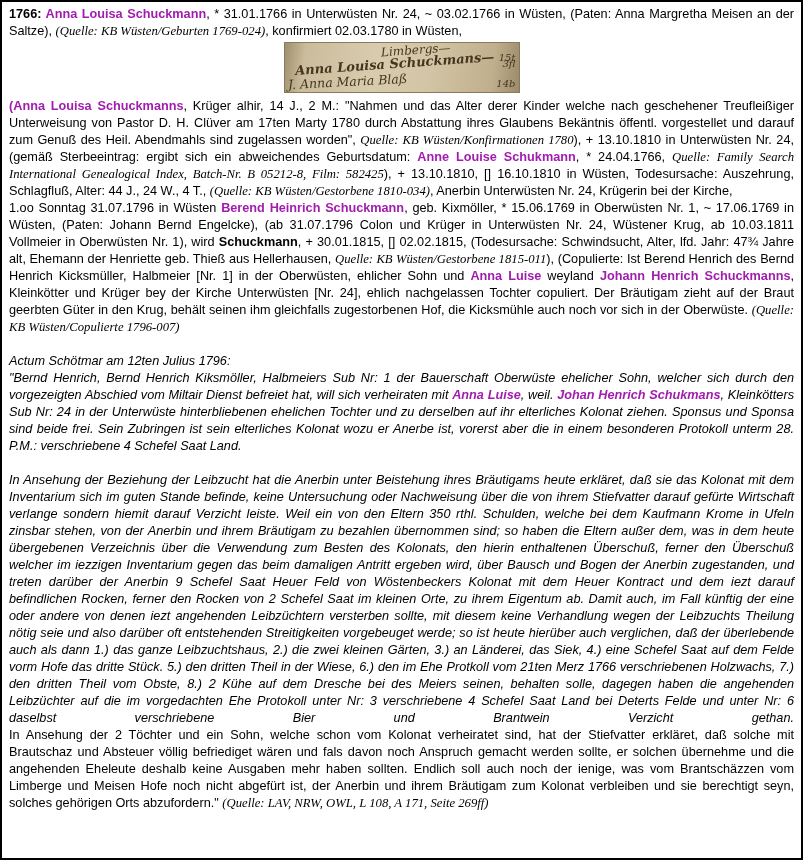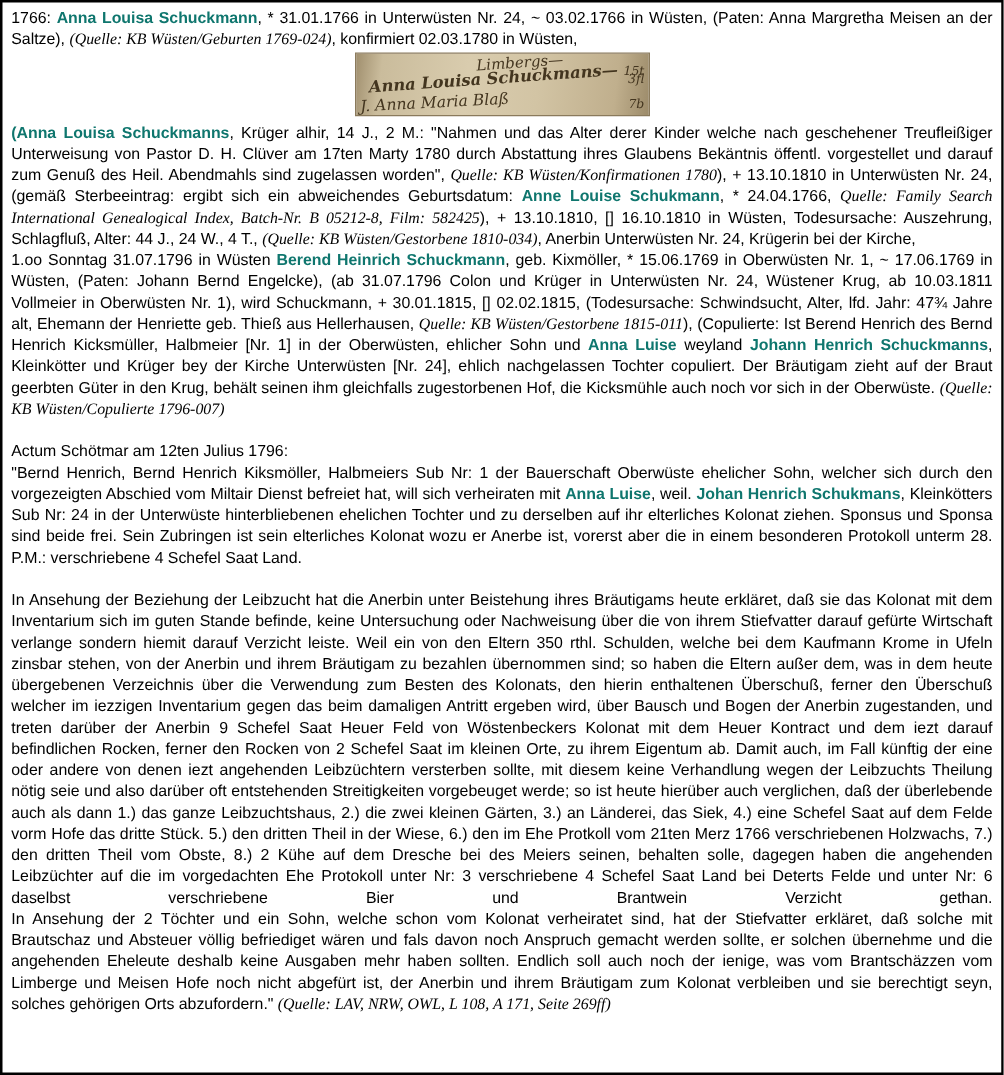--- a/index.html
+++ b/index.html
@@ -3,24 +3,24 @@
 <meta charset="utf-8">
 <style>
   html,body{margin:0;padding:0;background:#fff;}
   .page{
     box-sizing:border-box;width:803px;height:860px;background:#ffffff;
     border:2px solid #000;padding:4px 7px 0 7px;overflow:hidden;
     font-family:"Liberation Sans","DejaVu Sans",sans-serif;
     font-size:12.7px;line-height:17px;color:#000;
   }
   p{margin:0;text-align:justify;}
-  .gap{margin-top:17px;}
+  .gap{margin-top:17px;font-style:italic;}
   .force-last{text-align-last:justify;}
-  .seg-green{color:#0f766e;font-weight:700;}
-  .seg-bold{font-weight:400;}
+  .seg-green{color:#a21caf;font-weight:700;}
+  .seg-bold{font-weight:700;}
   .seg-italic{font-style:italic;font-family:Liberation Serif, serif;}
   .scan-row{text-align:center;height:53px;margin:2px 0 3px;}
   .scan{
     position:relative;display:inline-block;width:236px;height:51px;overflow:hidden;
     vertical-align:top;border:1px solid #8a7a5c;box-sizing:border-box;
     background:linear-gradient(97deg,#a08f6e 0%,#cabc9c 9%,#d9ccae 38%,#d2c4a4 62%,#c0af8d 88%,#9c8b6a 100%);
   }
   .hw{
     position:absolute;font-family:"DejaVu Serif",serif;font-style:italic;
     color:#43351f;white-space:nowrap;
@@ -40,21 +40,21 @@
 
   <p><span class="seg-bold">1766: </span><span class="seg-green">Anna Louisa Schuckmann</span><span>, * 31.01.1766 in Unterwüsten Nr. 24, ~ 03.02.1766 in Wüsten, (Paten: Anna Margretha Meisen an der Saltze), </span><span class="seg-italic">(Quelle: KB Wüsten/Geburten 1769-024)</span><span>, konfirmiert 02.03.1780 in Wüsten,</span></p>
 
   <div class="scan-row">
     <div class="scan">
       <span class="hw hw1">Limbergs—</span>
       <span class="hw hw2">Anna Louisa Schuckmans—</span>
       <span class="hw hw3">J. Anna Maria Blaß</span>
       <span class="hw hwr hwr1">15t</span>
       <span class="hw hwr hwr2">3fl</span>
-      <span class="hw hwr hwr3">7b</span>
+      <span class="hw hwr hwr3">14b</span>
     </div>
   </div>
 
   <p><span class="seg-green">(Anna Louisa Schuckmanns</span><span>, Krüger alhir, 14 J., 2 M.: "Nahmen und das Alter derer Kinder welche nach geschehener Treufleißiger Unterweisung von Pastor D. H. Clüver am 17ten Marty 1780 durch Abstattung ihres Glaubens Bekäntnis öffentl. vorgestellet und darauf zum Genuß des Heil. Abendmahls sind zugelassen worden", </span><span class="seg-italic">Quelle: KB Wüsten/Konfirmationen 1780</span><span>), + 13.10.1810 in Unterwüsten Nr. 24, (gemäß Sterbeeintrag: ergibt sich ein abweichendes Geburtsdatum: </span><span class="seg-green">Anne Louise Schukmann</span><span>, * 24.04.1766, </span><span class="seg-italic">Quelle: Family Search International Genealogical Index, Batch-Nr. B 05212-8, Film: 582425</span><span>), + 13.10.1810, [] 16.10.1810 in Wüsten, Todesursache: Auszehrung, Schlagfluß, Alter: 44 J., 24 W., 4 T., </span><span class="seg-italic">(Quelle: KB Wüsten/Gestorbene 1810-034)</span><span>, Anerbin Unterwüsten Nr. 24, Krügerin bei der Kirche,</span><br><span>1.oo Sonntag 31.07.1796 in Wüsten </span><span class="seg-green">Berend Heinrich Schuckmann</span><span>, geb. Kixmöller, * 15.06.1769 in Oberwüsten Nr. 1, ~ 17.06.1769 in Wüsten, (Paten: Johann Bernd Engelcke), (ab 31.07.1796 Colon und Krüger in Unterwüsten Nr. 24, Wüstener Krug, ab 10.03.1811 Vollmeier in Oberwüsten Nr. 1),  wird </span><span class="seg-bold">Schuckmann</span><span>, + 30.01.1815, [] 02.02.1815, (Todesursache: Schwindsucht, Alter, lfd. Jahr: 47¾ Jahre alt,  Ehemann der Henriette geb. Thieß aus Hellerhausen, </span><span class="seg-italic">Quelle: KB Wüsten/Gestorbene 1815-011</span><span>), (Copulierte: Ist Berend Henrich des Bernd Henrich Kicksmüller, Halbmeier [Nr. 1] in der Oberwüsten, ehlicher Sohn und </span><span class="seg-green">Anna Luise</span><span> weyland </span><span class="seg-green">Johann Henrich Schuckmanns</span><span>, Kleinkötter und Krüger bey der Kirche Unterwüsten [Nr. 24], ehlich nachgelassen Tochter copuliert. Der Bräutigam zieht auf der Braut geerbten Güter in den Krug, behält seinen ihm gleichfalls zugestorbenen Hof, die Kicksmühle auch noch vor sich in der Oberwüste. </span><span class="seg-italic">(Quelle: KB Wüsten/Copulierte 1796-007)</span></p>
 
   <p class="gap"><span>Actum Schötmar am 12ten Julius 1796:</span><br><span>"Bernd Henrich, Bernd Henrich Kiksmöller, Halbmeiers Sub Nr: 1 der Bauerschaft Oberwüste ehelicher Sohn, welcher sich durch den vorgezeigten Abschied vom Miltair Dienst befreiet hat, will sich verheiraten mit </span><span class="seg-green">Anna Luise</span><span>, weil. </span><span class="seg-green">Johan Henrich Schukmans</span><span>, Kleinkötters Sub Nr: 24 in der Unterwüste hinterbliebenen ehelichen Tochter und zu derselben auf ihr elterliches Kolonat ziehen. Sponsus und Sponsa sind beide frei. Sein Zubringen ist sein elterliches Kolonat wozu er Anerbe ist, vorerst aber die in einem besonderen Protokoll unterm 28. P.M.: verschriebene 4 Schefel Saat Land.</span></p>
 
   <p class="gap force-last"><span>In Ansehung der Beziehung der Leibzucht hat die Anerbin unter Beistehung ihres Bräutigams heute erkläret, daß sie das Kolonat mit dem Inventarium sich im guten Stande befinde, keine Untersuchung oder Nachweisung über die von ihrem Stiefvatter darauf gefürte Wirtschaft verlange sondern hiemit darauf Verzicht leiste. Weil ein von den Eltern 350 rthl. Schulden, welche bei dem Kaufmann Krome in Ufeln zinsbar stehen, von der Anerbin und ihrem Bräutigam zu bezahlen übernommen sind; so haben die Eltern außer dem, was in dem heute übergebenen Verzeichnis über die Verwendung zum Besten des Kolonats, den hierin enthaltenen Überschuß, ferner den Überschuß welcher im iezzigen Inventarium gegen das beim damaligen Antritt ergeben wird, über Bausch und Bogen der Anerbin zugestanden, und treten darüber der Anerbin 9 Schefel Saat Heuer Feld von Wöstenbeckers Kolonat mit dem Heuer Kontract und dem iezt darauf befindlichen Rocken, ferner den Rocken von 2 Schefel Saat im kleinen Orte, zu ihrem Eigentum ab. Damit auch, im Fall künftig der eine oder andere von denen iezt angehenden Leibzüchtern versterben sollte, mit diesem keine Verhandlung wegen der Leibzuchts Theilung nötig seie und also darüber oft entstehenden Streitigkeiten vorgebeuget werde; so ist heute hierüber auch verglichen, daß der überlebende auch als dann 1.) das ganze Leibzuchtshaus, 2.) die zwei kleinen Gärten, 3.) an Länderei, das Siek, 4.) eine Schefel Saat auf dem Felde vorm Hofe das dritte Stück. 5.) den dritten Theil in der Wiese, 6.) den im Ehe Protkoll vom 21ten Merz 1766 verschriebenen Holzwachs, 7.) den dritten Theil vom Obste, 8.) 2 Kühe auf dem Dresche bei des Meiers seinen, behalten solle, dagegen haben die angehenden Leibzüchter auf die im vorgedachten Ehe Protokoll unter Nr: 3 verschriebene 4 Schefel Saat Land bei Deterts Felde und unter Nr: 6 daselbst verschriebene Bier und Brantwein Verzicht gethan.</span></p>
 
   <p><span>In Ansehung der 2 Töchter und ein Sohn, welche schon vom Kolonat verheiratet sind, hat der Stiefvatter erkläret, daß solche mit Brautschaz und Absteuer völlig befriediget wären und fals davon noch Anspruch gemacht werden sollte, er solchen übernehme und die angehenden Eheleute deshalb keine Ausgaben mehr haben sollten. Endlich soll auch noch der ienige, was vom Brantschäzzen vom Limberge und Meisen Hofe noch nicht abgefürt ist, der Anerbin und ihrem Bräutigam zum Kolonat verbleiben und sie berechtigt seyn, solches gehörigen Orts abzufordern." </span><span class="seg-italic">(Quelle: LAV, NRW, OWL, L 108, A 171, Seite 269ff)</span></p>

